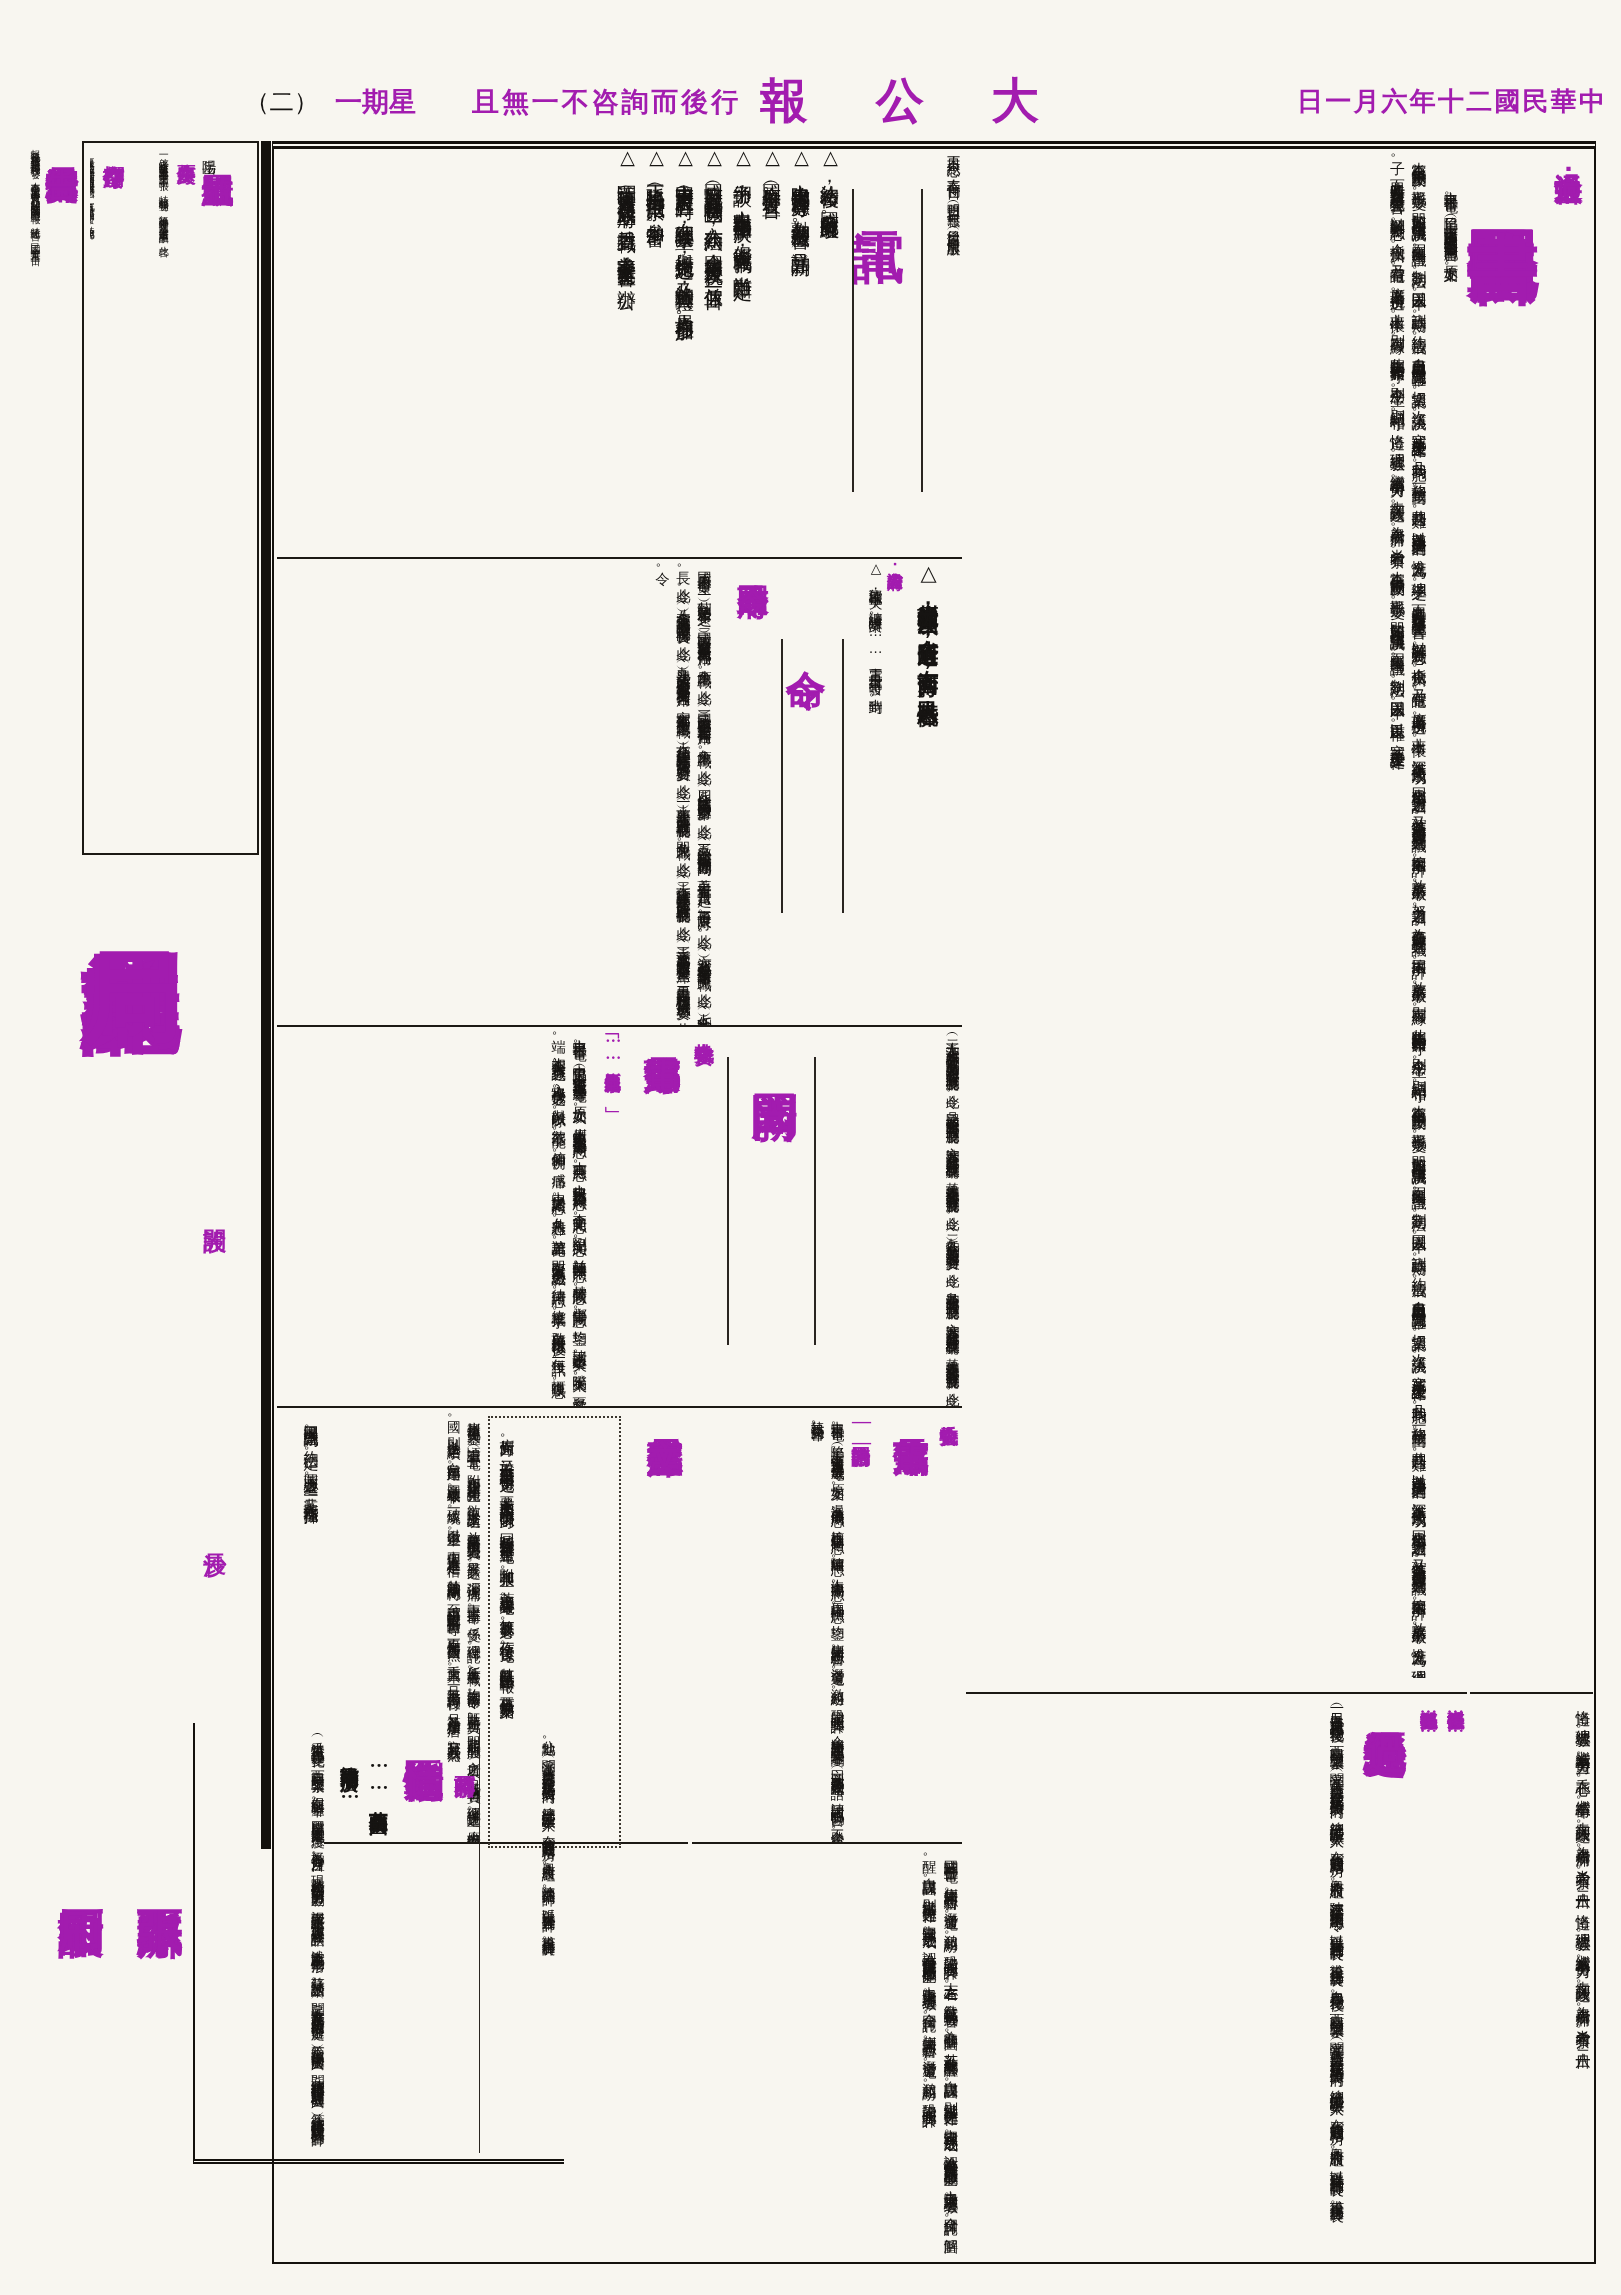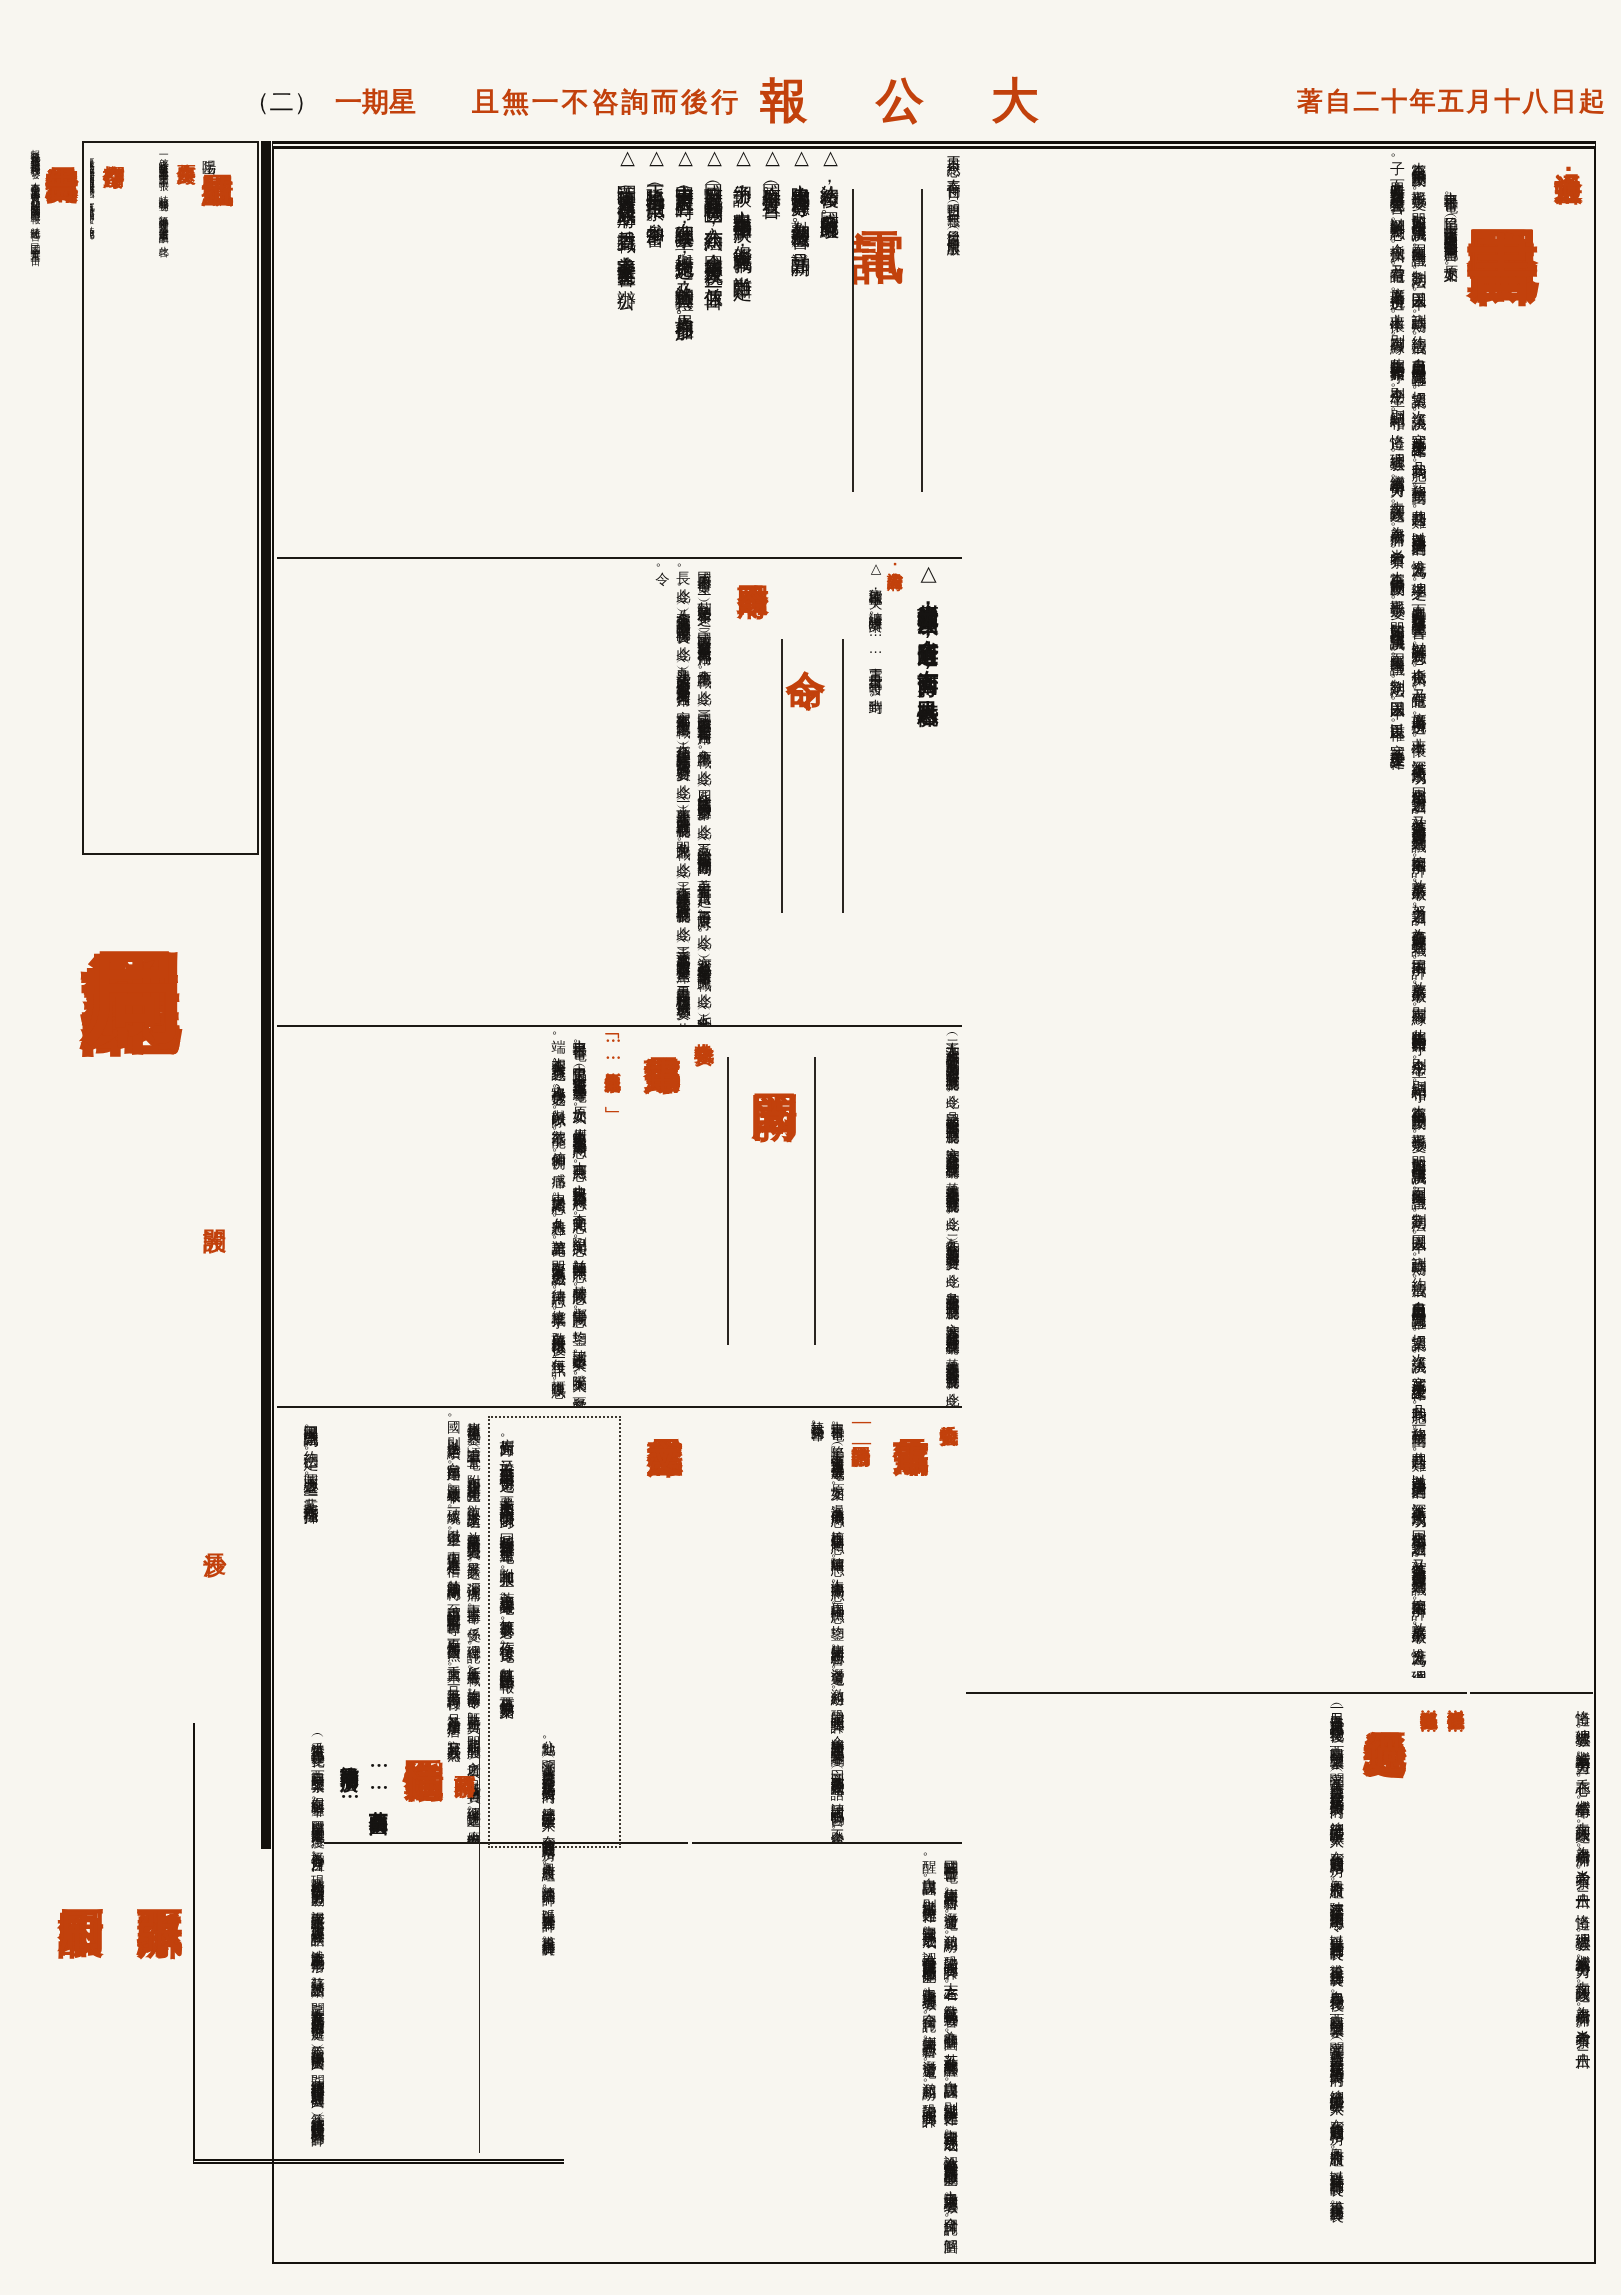--- a/index.html
+++ b/index.html
@@ -2,21 +2,21 @@
 <html style="font-size:11.5px"><head>
 <meta charset="utf-8">
 <style>
   html,body{margin:0;padding:0;background:#e8e4da;}
   .page{position:relative;width:1622px;height:2295px;background:#f8f6f0;color:#161412;
         font-family:"Liberation Serif","DejaVu Serif",serif;overflow:hidden;}
   .abs{position:absolute;}
   .v{writing-mode:vertical-rl;text-orientation:upright;}
   .flow{writing-mode:vertical-rl;text-orientation:upright;white-space:pre-line;
         height:100%;overflow:hidden;letter-spacing:1.4px;}
-  .bold{font-weight:bold;color:#c2410c;}
+  .bold{font-weight:bold;color:#a21caf;}
   .row{display:flex;flex-direction:row-reverse;align-items:stretch;height:100%;}
   .col{height:100%;overflow:hidden;flex:0 0 auto;}
   .grow{flex:1 1 auto;}
   .rules{border-left:2.2px solid #2a2520;border-right:2.2px solid #2a2520;padding:0 8.6px;}
   .dotted{border:2.9px dotted #3a352e;padding:8.6px 5.8px;box-sizing:border-box;}
   .hrule-b{border-bottom:2.9px solid #1c1914;}
   .boxed{border:2.2px solid #1c1914;box-sizing:border-box;}
   .mainbox{border:2.9px solid #14110d;border-top:8.6px double #14110d;box-sizing:border-box;}
   .bar{background:#14110d;}
   .htext{white-space:nowrap;}
@@ -25,21 +25,21 @@
 <body>
 
 <div class="page">
 
   <div class="abs htext" style="left:245px;top:85px;font-size:24.5px;">（二）</div>
   <div class="abs htext bold" style="left:335px;top:84px;font-size:27px;">一期星</div>
   <div class="abs htext bold" style="left:472px;top:84px;font-size:27px;letter-spacing:2.9px;">且無一不咨詢而後行</div>
   <div class="abs htext bold" style="left:760px;top:69px;font-size:48px;">報</div>
   <div class="abs htext bold" style="left:876px;top:69px;font-size:48px;">公</div>
   <div class="abs htext bold" style="left:991px;top:69px;font-size:48px;">大</div>
-  <div class="abs htext bold" style="left:1297px;top:84px;font-size:26px;letter-spacing:2.2px;">著自二十年五月十八日起</div>
+  <div class="abs htext bold" style="left:1297px;top:84px;font-size:26px;letter-spacing:2.2px;">日一月六年十二國民華中</div>
 
   <div class="abs" style="left:20px;top:141px;width:61px;height:714px;">
     <div class="row">
       <div class="col v bold" style="width:39px;font-size:33px;line-height:39px;">交通部長沙無線電台通告</div>
       <div class="col flow" style="width:21.6px;font-size:10px;">報以後凡有各項無線電報均可收發　本台奉交通部命令從六月一日起開放收發國內國際電報　特此通告　民國二十年五月三十一日</div>
     </div>
   </div>
 
   <div class="abs boxed" style="left:82px;top:141px;width:177px;height:714px;padding:5.8px;">
     <div class="row">

